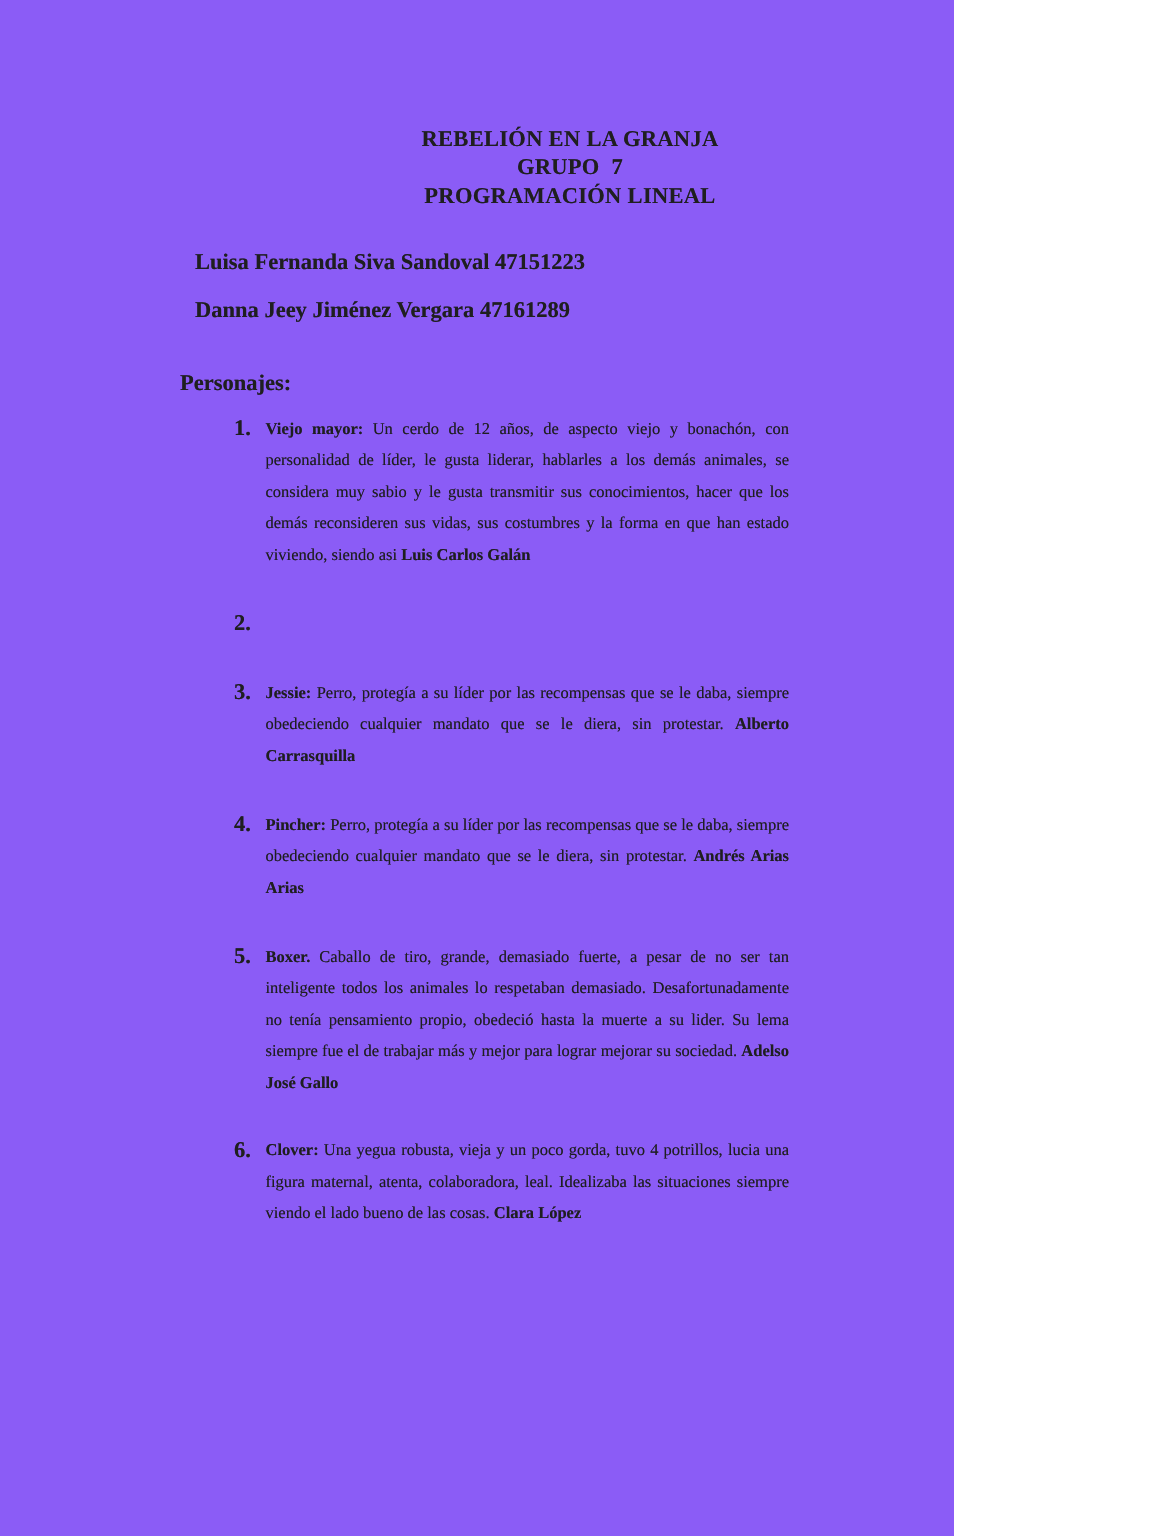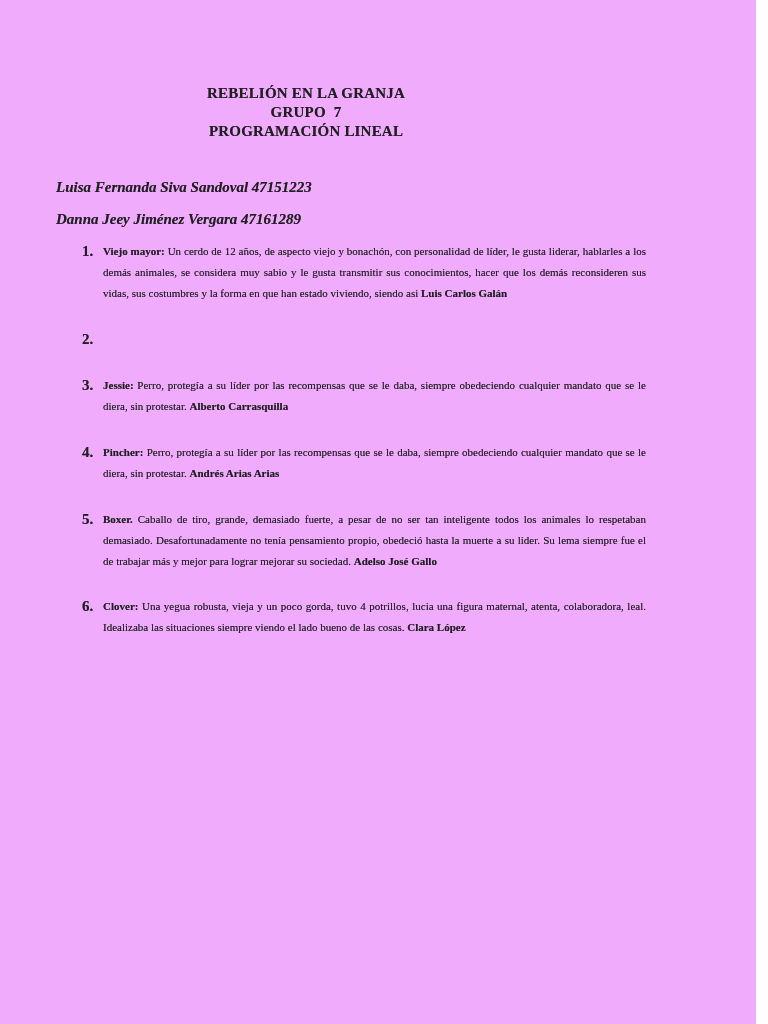--- a/index.html
+++ b/index.html
@@ -6,46 +6,45 @@
   html, body {
     width: 768px;
     background: #ffffff;
   }
   body {
     font-family: "Liberation Serif", "DejaVu Serif", serif;
     color: #1f1f1f;
   }
   .page {
     position: relative;
-    width: 756px;
+    width: 636px;
     height: 1024px;
-    background: #f0abfc;
-    padding: 84px 110px 0 46px;
+    background: #8b5cf6;
+    padding: 84px 110px 0 120px;
     overflow: hidden;
     text-shadow: 0 0 0.4px rgba(20,20,20,0.55);
   }
   
   .title-block {
     width: 520px;
     text-align: center;
   }
   .title-line {
     font-size: 15px;
     line-height: 19px;
     font-weight: bold;
     letter-spacing: 0.2px;
     white-space: pre-wrap;
   }
   .title-line.subtitle {
   }
   
   .authors {
-    margin-top: 36px;
+    margin-top: 24px;
     padding-left: 10px;
-    font-style: italic;
   }
   .author-line {
     font-size: 15px;
     line-height: 21px;
     font-weight: bold;
     margin-bottom: 11px;
     white-space: pre-wrap;
   }
   
   .section-heading {
@@ -90,20 +89,21 @@
     <div class="title-line">REBELIÓN EN LA GRANJA</div>
     <div class="title-line">GRUPO  7</div>
     <div class="title-line subtitle">PROGRAMACIÓN LINEAL</div>
   </div>
 
   <div class="authors">
     <div class="author-line">Luisa Fernanda Siva Sandoval 47151223</div>
     <div class="author-line">Danna Jeey Jiménez Vergara 47161289</div>
   </div>
 
+  <div class="section-heading">Personajes:</div>
 
   <div class="char-list">
 
     <div class="char-item">
       <span class="char-num">1.</span>
       <div class="char-text"><span class="char-name">Viejo mayor:</span><span class="char-desc"> Un cerdo de 12 años, de aspecto viejo y bonachón, con personalidad de líder, le gusta liderar, hablarles a los demás animales, se considera muy sabio y le gusta transmitir sus conocimientos, hacer que los demás reconsideren sus vidas, sus costumbres y la forma en que han estado viviendo, siendo asi </span><span class="char-actor"> Luis Carlos Galán</span></div>
     </div>
 
     <div class="char-item">
       <span class="char-num">2.</span>

